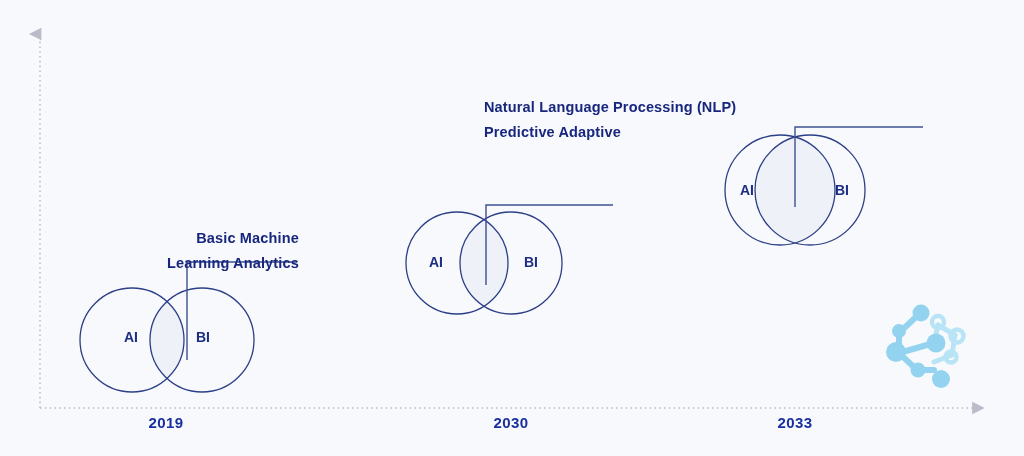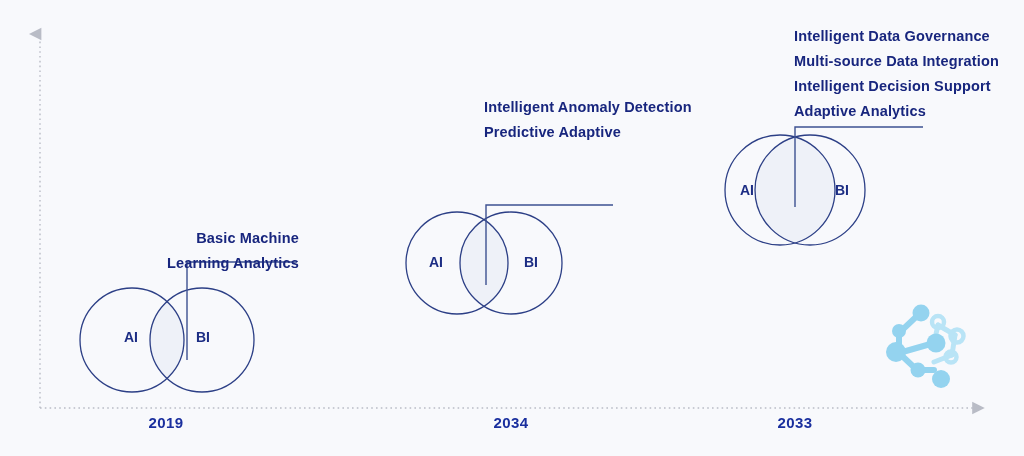--- a/index.html
+++ b/index.html
@@ -154,28 +154,22 @@
       </g>
     </g>
   </svg>
 
   <div class="feature-block" style="left:167px; top:226px;text-align:right;">
     <span class="feature-line">Basic Machine</span>
     <span class="feature-line">Learning Analytics</span>
   </div>
 
   <div class="feature-block" style="left:484px; top:95px;">
-    <span class="feature-line">Intelligent Anomaly Detection</span>
+    <span class="feature-line">Natural Language Processing (NLP)</span>
     <span class="feature-line">Predictive Adaptive</span>
   </div>
 
-  <div class="feature-block" style="left:794px; top:24px;">
-    <span class="feature-line">Intelligent Data Governance</span>
-    <span class="feature-line">Multi-source Data Integration</span>
-    <span class="feature-line">Intelligent Decision Support</span>
-    <span class="feature-line">Adaptive Analytics</span>
-  </div>
 
   <div class="year-label" style="left:166px; top:414px;text-align:right;">2019</div>
-  <div class="year-label" style="left:511px; top:414px;">2034</div>
+  <div class="year-label" style="left:511px; top:414px;">2030</div>
   <div class="year-label" style="left:795px; top:414px;">2033</div>
 
 </div>
 
 </body></html>

